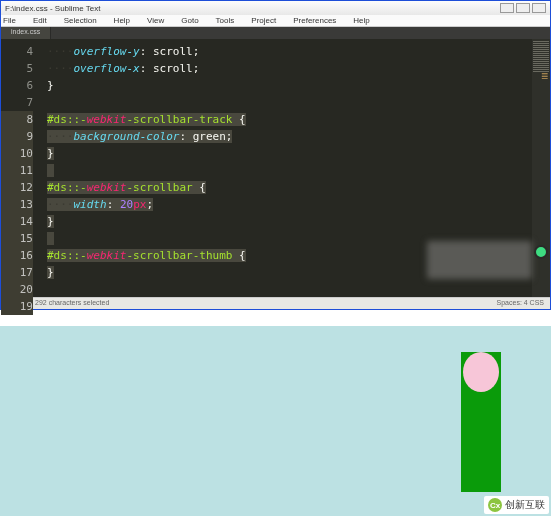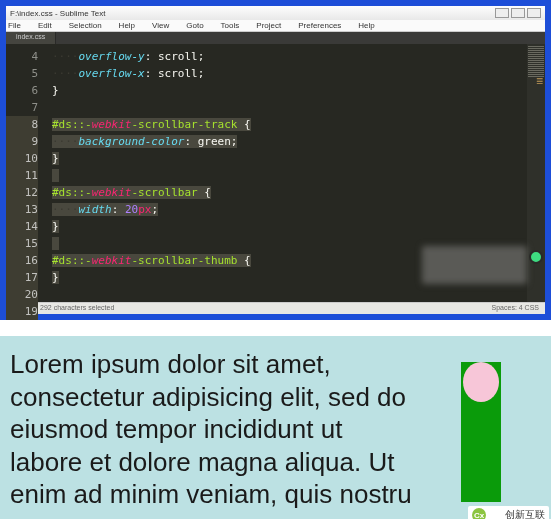--- a/index.html
+++ b/index.html
@@ -1,19 +1,19 @@
 <!DOCTYPE html>
 <html><head>
 <meta charset="utf-8">
 <style>
 * { margin: 0; padding: 0; box-sizing: border-box; }
 body { width: 551px; font-family: Arial, sans-serif; background: #fff; }
 
 
-.window { border: 6px solid #1d4ed8; background: #f0f0f0; }
+.window { border: 1px solid #1d4ed8; background: #f0f0f0; }
 .titlebar { background: linear-gradient(#fdfdfd,#e8e8e8); height: 14px; font-size: 8px; color: #333; padding: 2px 4px; display: flex; align-items: center; }
 .win-btn { width: 14px; height: 10px; margin-left: 2px; border: 1px solid #999; background: #eee; }
 .menubar { background: #fafafa; font-size: 8px; color: #333; padding: 1px 2px; display: flex; gap: 17px; border-bottom: 1px solid #ccc; }
 .menubar span { cursor: default; }
 .tabbar { background: #3a3a38; height: 12px; display: flex; }
 .tab { background: #45453f; color: #ccc; font-size: 7px; padding: 1px 10px; border-right: 1px solid #2a2a28; }
 .editor-wrap { display: flex; background: #272822; height: 258px; position: relative; }
 .gutter { width: 40px; background: #272822; text-align: right; padding-right: 8px; padding-top: 4px; }
 .gutter .ln { color: #8f908a; font: 11px/17px Consolas, monospace; }
 .gutter .ln.hl { background: #3e3d32; color: #c2c2bf; }
@@ -36,21 +36,21 @@
 .blur-box { position: absolute; bottom: 18px; right: 18px; width: 105px; height: 38px; background: #5a5a56; filter: blur(3px); border-radius: 2px; }
 .green-dot { position: absolute; bottom: 38px; right: 2px; width: 14px; height: 14px; border-radius: 50%; background: #3edc81; border: 2px solid #2a2a28; }
 .statusbar { background: #e8e8e4; height: 12px; font-size: 7px; color: #666; display: flex; justify-content: space-between; padding: 1px 6px; border-top: 1px solid #ccc; }
 
 
 .preview { margin-top: 16px; background: #bce1e3; padding: 12px 10px 4px 10px; position: relative; height: 190px; overflow: hidden; }
 .preview-content { background: #bce1e3; position: relative; height: 165px; overflow: hidden; }
 .lorem { font-family: 'Segoe UI', Arial, sans-serif; font-size: 26px; line-height: 1.25; color: #1a1a1a; width: 405px; }
 .custom-sb { position: absolute; top: 14px; right: 40px; width: 40px; height: 140px; background: #0a9b0a; }
 .custom-thumb { position: absolute; top: 14px; right: 42px; width: 36px; height: 40px; background: #f7c6d8; border-radius: 50%; }
-.watermark { position: absolute; bottom: 2px; right: 2px; background: #fff; padding: 2px 4px; font-size: 10px; color: #333; display: flex; align-items: center; gap: 19px; border-radius: 2px; }
+.watermark { position: absolute; bottom: 2px; right: 2px; background: #fff; padding: 2px 4px; font-size: 10px; color: #333; display: flex; align-items: center; gap: 3px; border-radius: 2px; }
 .watermark .circ { width: 14px; height: 14px; border-radius: 50%; background: #8cc540; display: flex; align-items: center; justify-content: center; color: #fff; font-size: 8px; font-weight: bold; }
 </style>
 </head>
 <body>
 
 <div class="window">
   <div class="titlebar">
     <span>F:\index.css - Sublime Text</span>
     <span style="flex:1"></span>
     <span class="win-btn"></span>
@@ -132,21 +132,20 @@
     <div class="green-dot"></div>
   </div>
   <div class="statusbar">
     <span>12 lines, 292 characters selected</span>
     <span>Spaces: 4    CSS</span>
   </div>
 </div>
 
 <div class="preview">
   <div class="preview-content">
-    <div class="lorem">Lorem ipsum dolor sit amet, consectetur adipisicing elit, sed do eiusmod tempor incididunt ut labore et dolore magna aliqua. Ut enim ad minim veniam, quis nostru</div>
     <div class="custom-sb"></div>
     <div class="custom-thumb"></div>
   </div>
   <div class="watermark">
     <span class="circ">Cx</span>
     <span>创新互联</span>
   </div>
 </div>
 
 </body></html>

